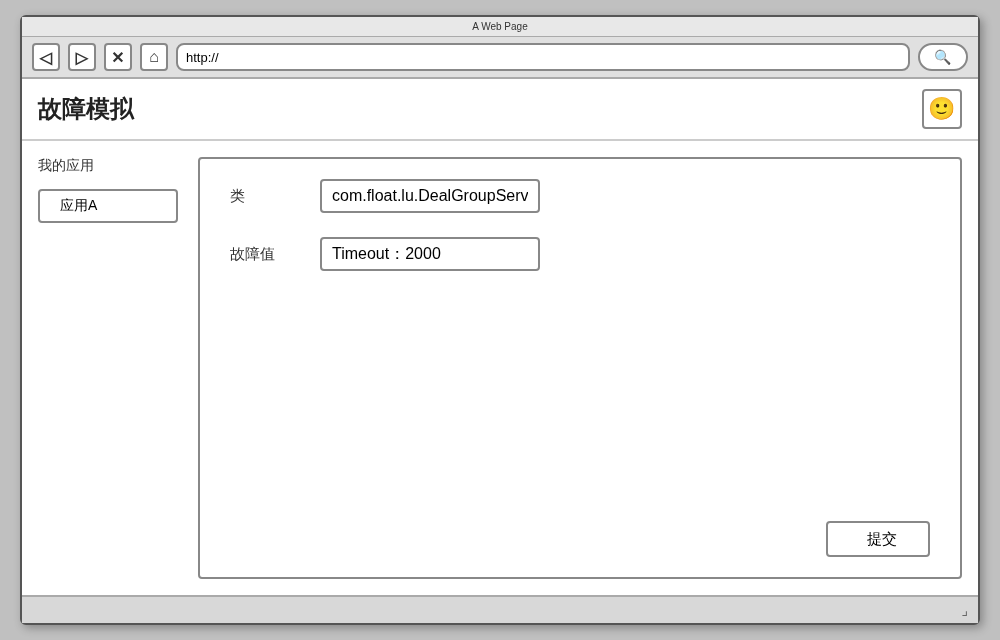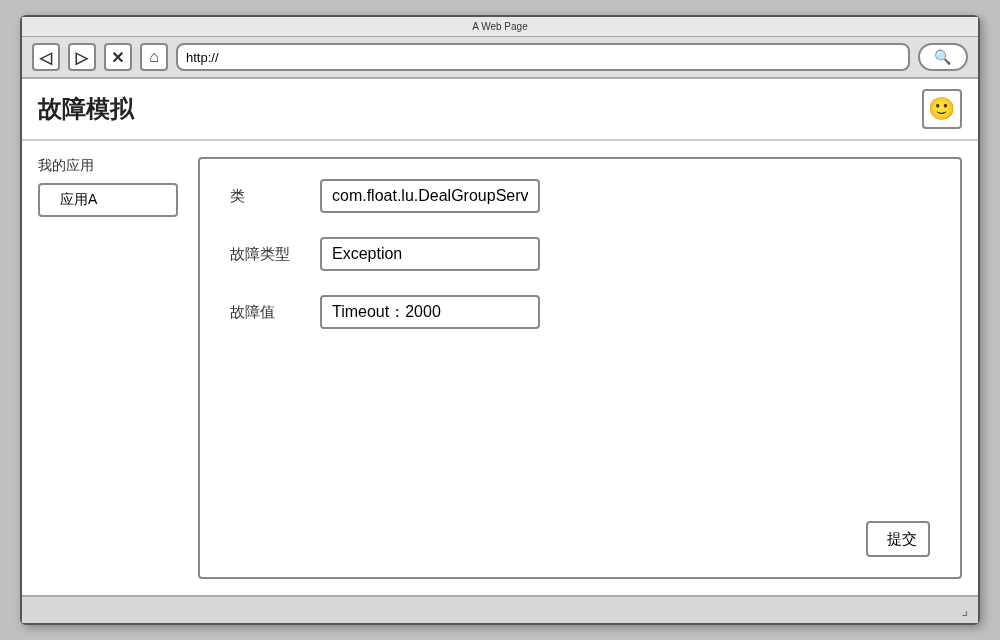--- a/index.html
+++ b/index.html
@@ -122,21 +122,21 @@
       flex: 1;
       padding: 16px;
       gap: 20px;
     }
 
     
     .sidebar {
       width: 140px;
       display: flex;
       flex-direction: column;
-      gap: 0;
+      gap: 6px;
     }
 
     .sidebar-label {
       font-size: 14px;
       color: #333;
       margin-bottom: 8px;
     }
 
     .sidebar-item {
       border: 2px solid #888;
@@ -183,21 +183,21 @@
       background: white;
     }
 
     .form-footer {
       display: flex;
       justify-content: flex-end;
       margin-top: auto;
     }
 
     .submit-btn {
-      width: 64px;
+      width: 104px;
       height: 36px;
       border: 2px solid #888;
       border-radius: 4px;
       background: white;
       font-size: 15px;
       cursor: pointer;
       font-family: 'Arial', sans-serif;
       padding-left: 8px;
     }
 
@@ -264,24 +264,20 @@
       </div>
 
       <div class="main-area">
 
         <div class="form-row">
           <span class="form-label">类</span>
           <input class="form-input" type="text" value="com.float.lu.DealGroupServ" style="">
         </div>
 
 
-        <div class="form-row">
-          <span class="form-label">故障类型</span>
-          <input class="form-input" type="text" value="Exception" style="">
-        </div>
 
         <div class="form-row">
           <span class="form-label">故障值</span>
           <input class="form-input" type="text" value="Timeout：2000" style="">
         </div>
 
         <div class="form-footer">
           <button class="submit-btn">提交</button>
         </div>
 

